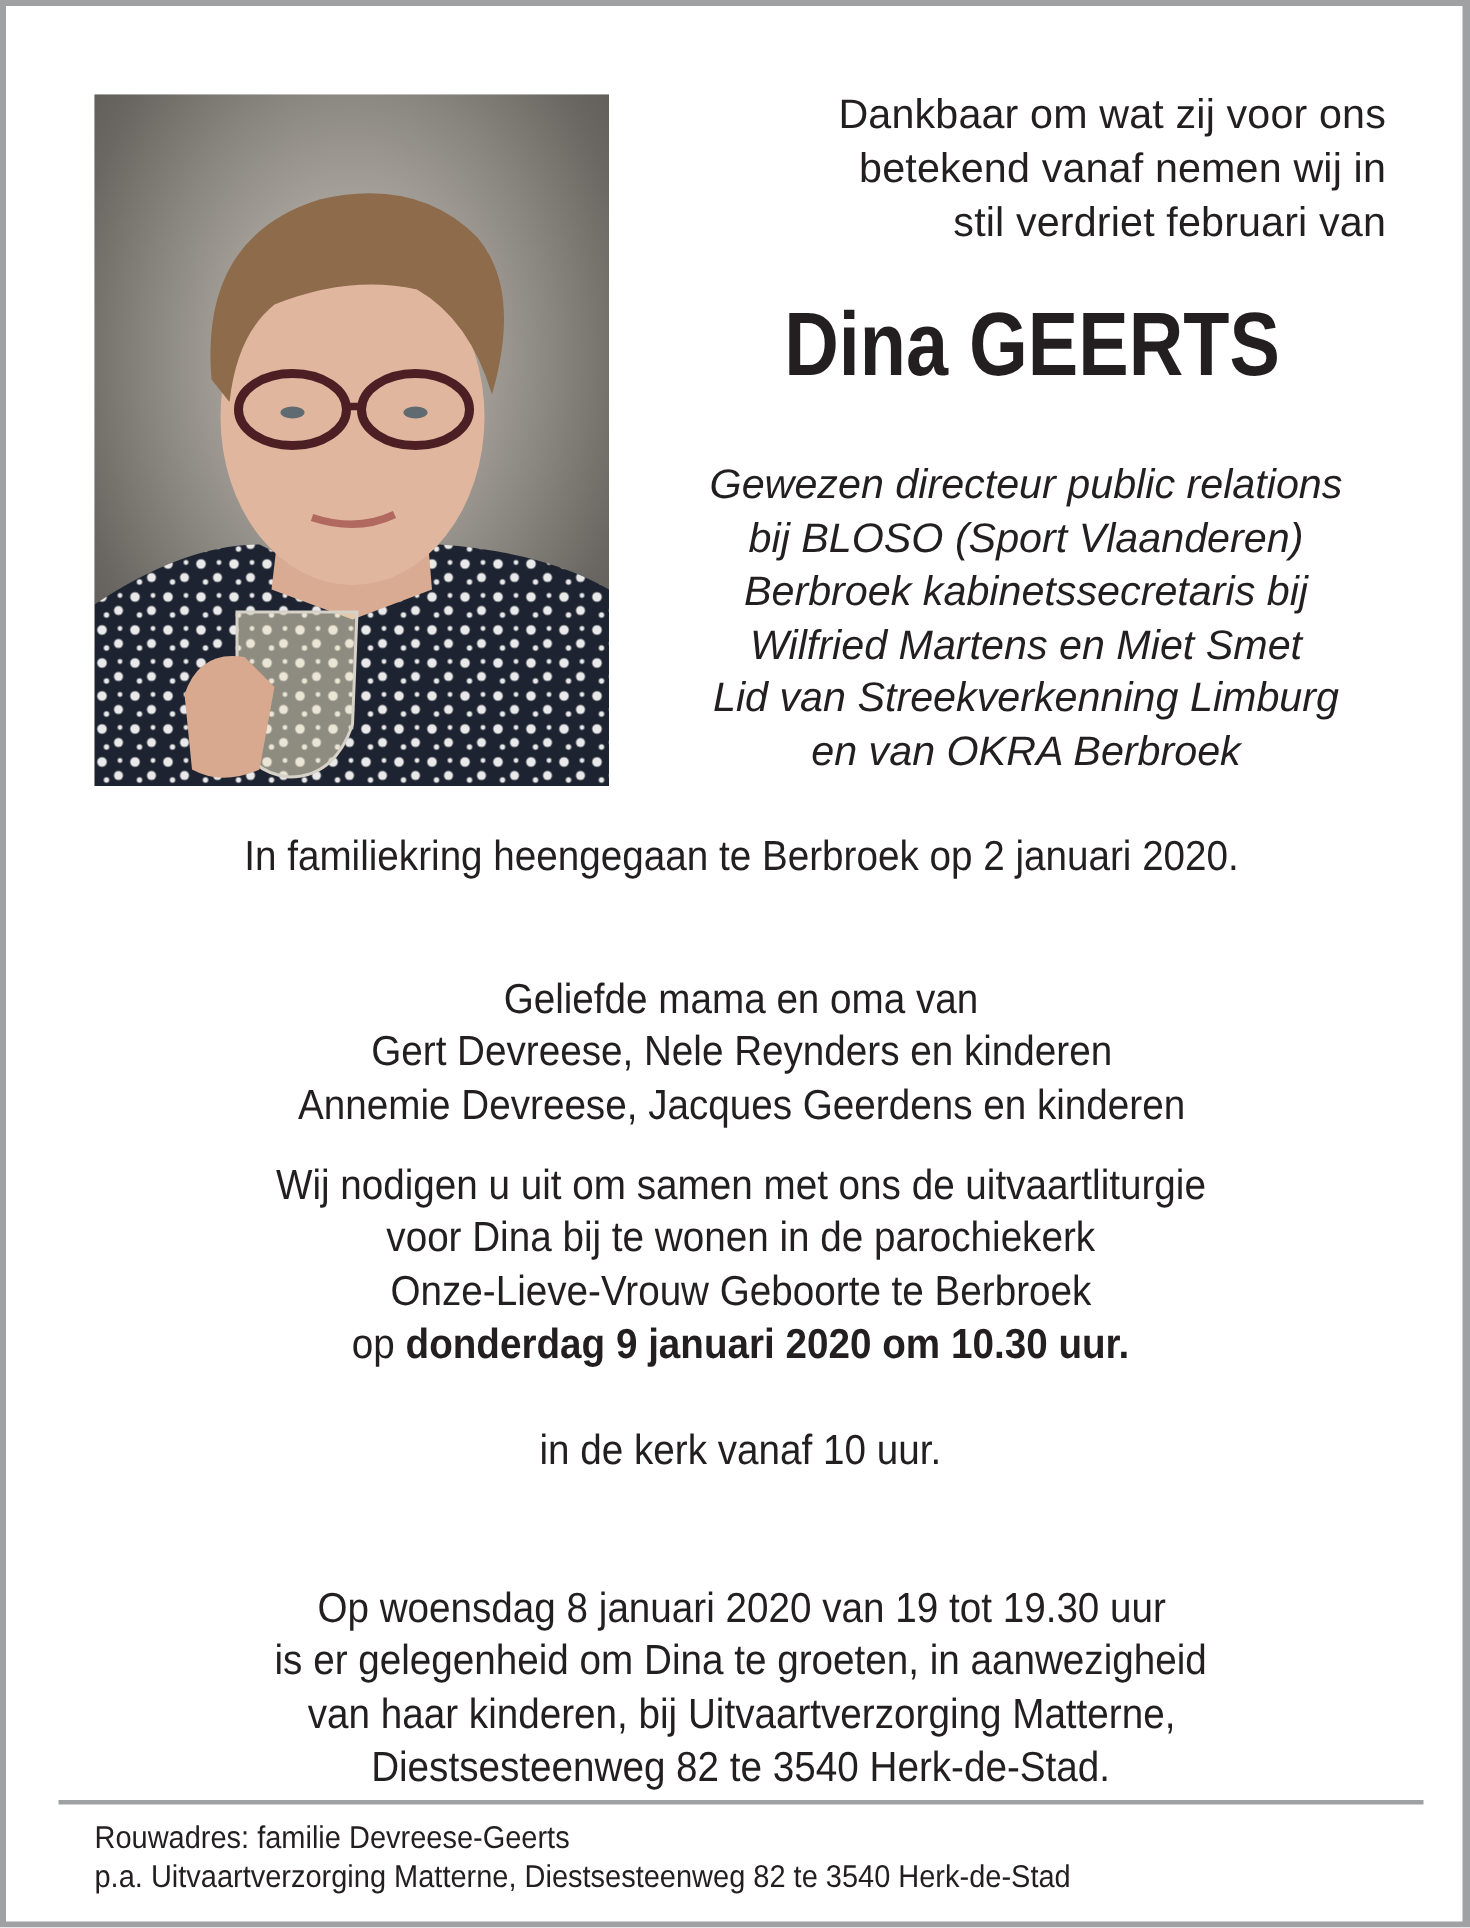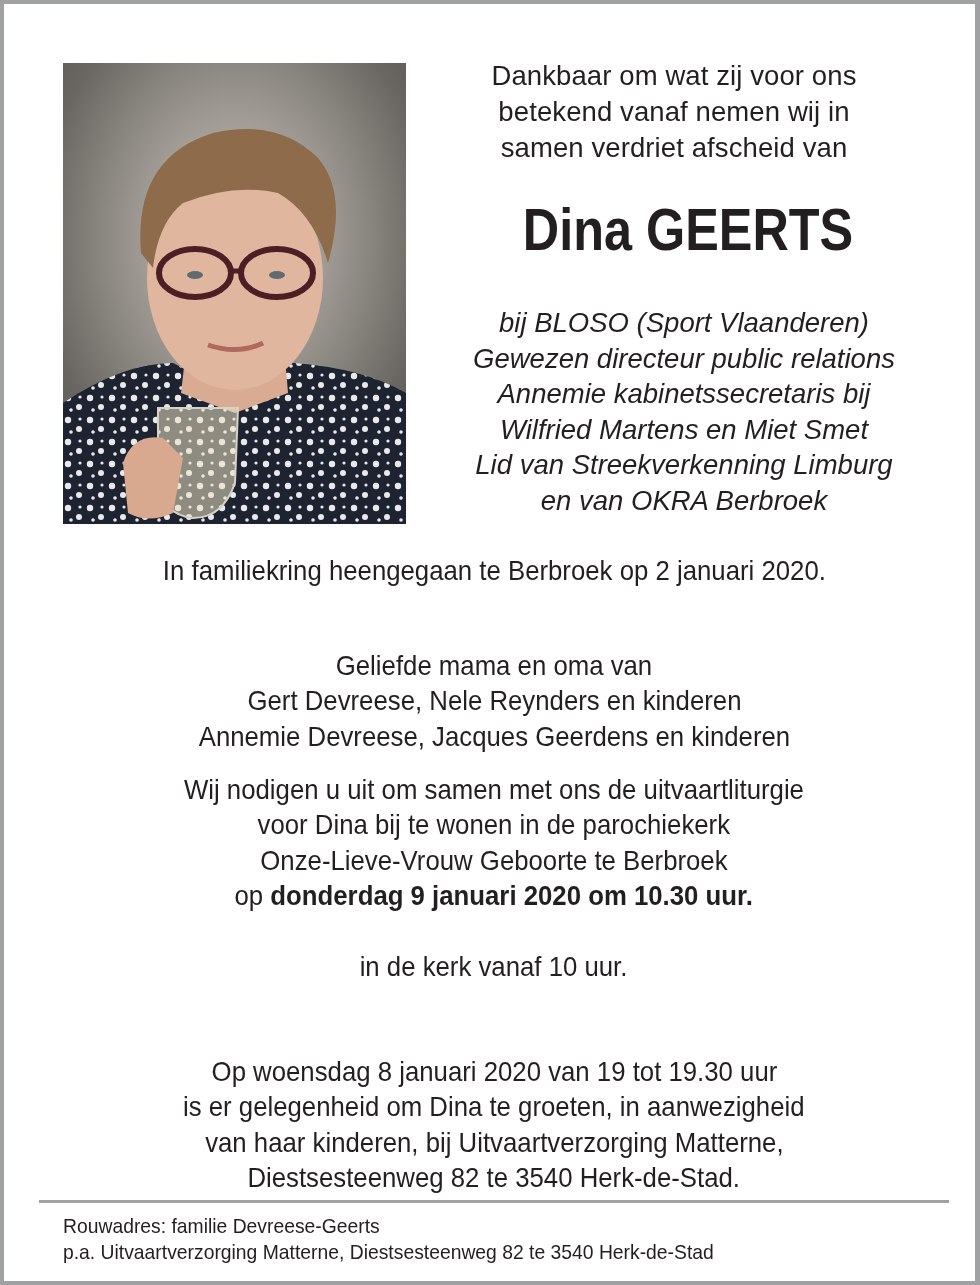--- a/index.html
+++ b/index.html
@@ -22,21 +22,21 @@
     }
     .photo {
       position: absolute; left: 59px; top: 59px;
       width: 343px; height: 461px;
       overflow: hidden;
       background: radial-gradient(ellipse at 50% 40%, #b9b2a8 0%, #8c8b86 45%, #5f5e5a 80%, #4a4844 100%);
     }
     .photo svg { display: block; }
     .intro {
       position: absolute; left: 420px; top: 54px; width: 500px;
-      text-align: center; font-size: 27.5px; line-height: 36px;
+      text-align: right; font-size: 27.5px; line-height: 36px;
       letter-spacing: 0.1px;
     }
     .name {
       position: absolute; left: 420px; top: 188px; width: 528px;
       text-align: center;
       font-family: "Liberation Sans", sans-serif;
       font-weight: bold; font-size: 60px; line-height: 76px;
       transform: scaleX(0.84); transform-origin: center;
       letter-spacing: 0px;
     }
@@ -109,29 +109,29 @@
 
       <path d="M95 345 L175 345 L172 420 Q160 455 130 455 Q100 452 95 420 Z" fill="rgba(235,225,195,0.55)" stroke="#d7d2c7" stroke-width="2"></path>
 
       <path d="M60 400 Q70 370 100 375 L120 395 L110 450 Q85 461 65 450 Z" fill="#d8a88f"></path>
     </svg>
   </div>
 
   <div class="intro">
     <div>Dankbaar om wat zij voor ons</div>
     <div>betekend vanaf nemen wij in</div>
-    <div>samen verdriet afscheid van</div>
+    <div>stil verdriet februari van</div>
   </div>
 
   <div class="name">Dina GEERTS</div>
 
   <div class="titles">
+    <div>Gewezen directeur public relations</div>
     <div>bij BLOSO (Sport Vlaanderen)</div>
-    <div>Gewezen directeur public relations</div>
-    <div>Annemie kabinetssecretaris bij</div>
+    <div>Berbroek kabinetssecretaris bij</div>
     <div>Wilfried Martens en Miet Smet</div>
     <div>Lid van Streekverkenning Limburg</div>
     <div>en van OKRA Berbroek</div>
   </div>
 
   <div class="block b1">
     <span class="line"><span class="cond">In familiekring heengegaan te Berbroek op 2 januari 2020.</span></span>
   </div>
 
   <div class="block b2">

